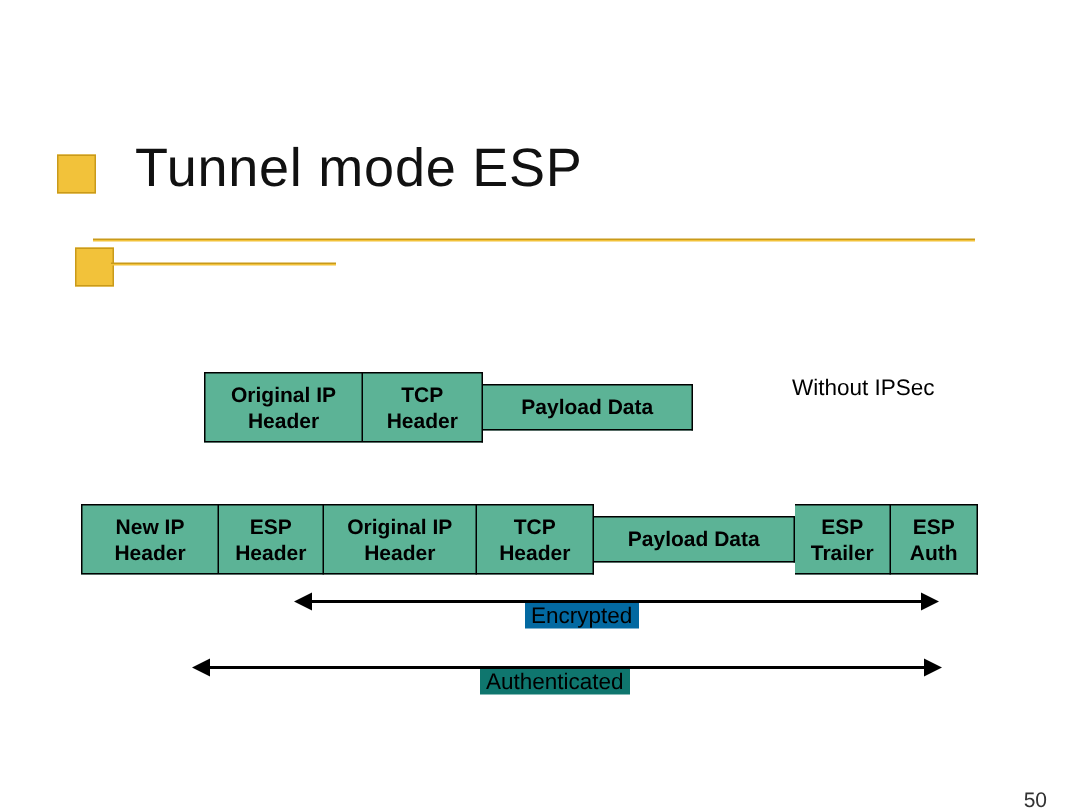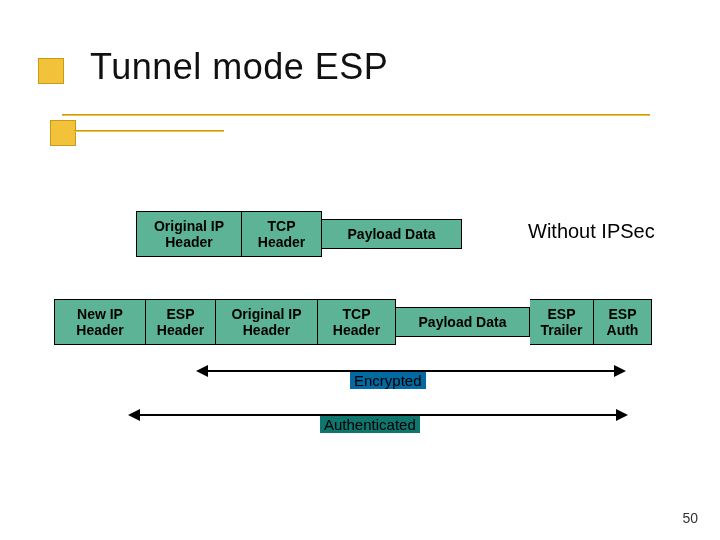--- a/index.html
+++ b/index.html
@@ -1,15 +1,15 @@
 <!DOCTYPE html>
 <html><head>
 <meta charset="utf-8">
 <style>
-  * { box-sizing: border-box; }
+  * { box-sizing: border-box; margin-top: 15px; }
   body {
     margin: 0;
     width: 720px;
     height: 540px;
     background: #fff;
     font-family: Verdana, Tahoma, Arial, sans-serif;
     position: relative;
     overflow: hidden;
   }
 
@@ -90,21 +90,21 @@
 
   .row1 { top: 208px; left: 136px; height: 52px; }
   .row1 .c1 { width: 106px; }
   .row1 .c2 { width: 80px; }
   .row1 .c3 { width: 140px; }
 
   .caption-right {
     position: absolute;
     top: 220px;
     left: 528px;
-    font-size: 20px;
+    font-size: 15px;
     color: #000;
   }
 
   .row2 { top: 296px; left: 54px; height: 52px; }
   .row2 .c1 { width: 92px; }
   .row2 .c2 { width: 70px; }
   .row2 .c3 { width: 102px; }
   .row2 .c4 { width: 78px; }
   .row2 .c5 { width: 134px; }
   .row2 .c6 { width: 64px; }

